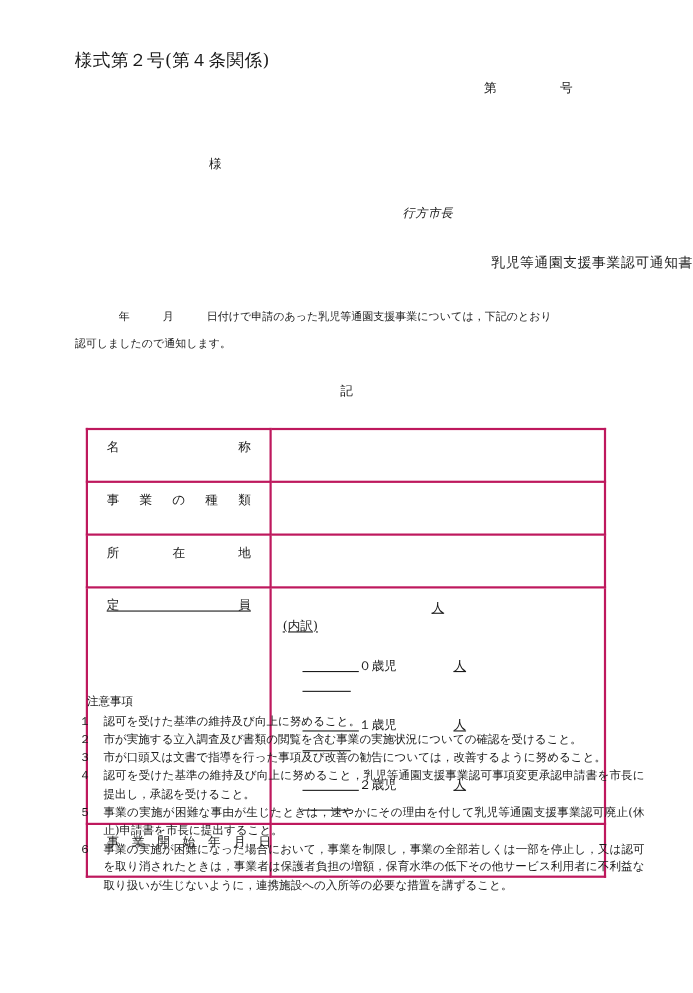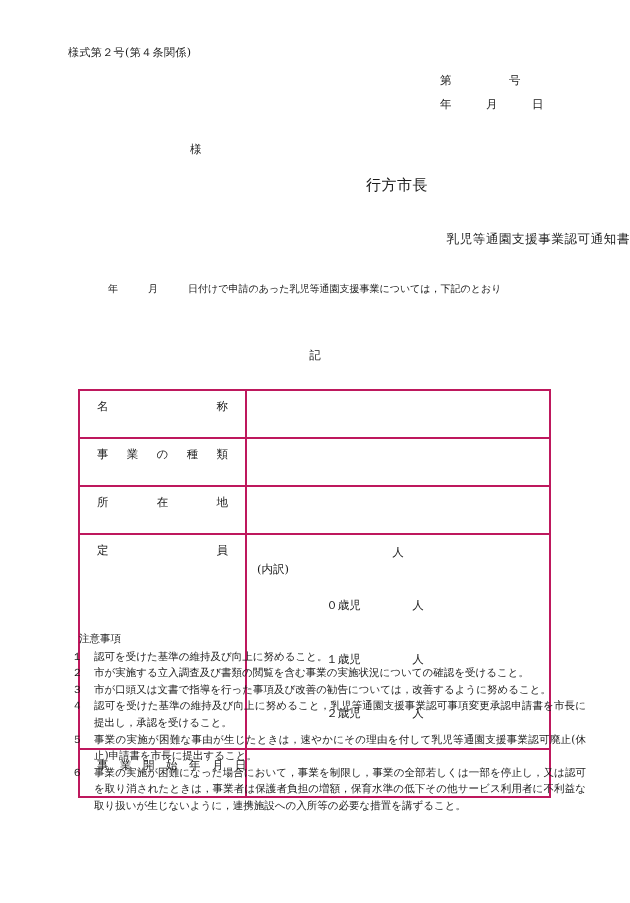--- a/index.html
+++ b/index.html
@@ -24,21 +24,21 @@
   }
 
   
   .abs { position: absolute; }
   .nowrap { white-space: nowrap; }
 
   
   .form-no {
     left: 68px;
     top: 45px;
-    font-size: 11px;
+    font-size: 16px;
     letter-spacing: 0.4px;
   }
 
   
   .doc-meta {
     left: 440px;
     top: 68px;
     font-size: 11.5px;
     line-height: 24px;
   }
@@ -47,23 +47,24 @@
   
   .addressee {
     left: 190px;
     top: 142px;
     font-size: 11.5px;
   }
 
   
   .issuer {
     left: 366px;
-    top: 176px;
-    font-size: 15px;
+    top: 186px;
+    font-size: 11px;
     letter-spacing: 0.5px;
+    font-style: italic;
   }
 
   
   .doc-title {
     left: 0;
     top: 231px;
     width: 630px;
     text-align: right;
     font-size: 12.5px;
     letter-spacing: 0.6px;
@@ -110,21 +111,21 @@
     box-sizing: border-box;
     white-space: nowrap;
   }
   .info-table td.value {
     padding: 8px 10px;
   }
   .row-simple td { height: 30px; }
   .row-simple td.label { line-height: 14px; }
 
   
-  .row-capacity td { height: 100px; }
+  .row-capacity td { height: 100px; text-decoration: underline; }
   .cap-unit {
     display: block;
     text-align: center;
     padding-top: 2px;
   }
   .cap-breakdown {
     margin-top: 24px;
     line-height: 18px;
   }
   .cap-breakdown .bd-head { display: block; }
@@ -165,31 +166,31 @@
 </style>
 </head>
 <body>
 
 <div class="page">
 
   <div class="abs form-no nowrap">様式第２号(第４条関係)</div>
 
   <div class="abs doc-meta">
     <span class="row">第　　　　　号</span>
-    <span class="row">年　　　月　　　日</span>
   </div>
 
   <div class="abs addressee nowrap">様</div>
 
   <div class="abs issuer nowrap">行方市長</div>
 
   <div class="abs doc-title">乳児等通園支援事業認可通知書</div>
 
   <div class="abs body-text">
     <span class="line">　　　　年　　　月　　　日付けで申請のあった乳児等通園支援事業については，下記のとおり</span>
+    <span class="line">認可しましたので通知します。</span>
   </div>
 
   <div class="abs kisai">記</div>
 
   <table class="abs info-table">
     <tbody>
       <tr class="row-simple">
         <td class="label">名　　　　　　　　称</td>
         <td class="value"></td>
       </tr>

